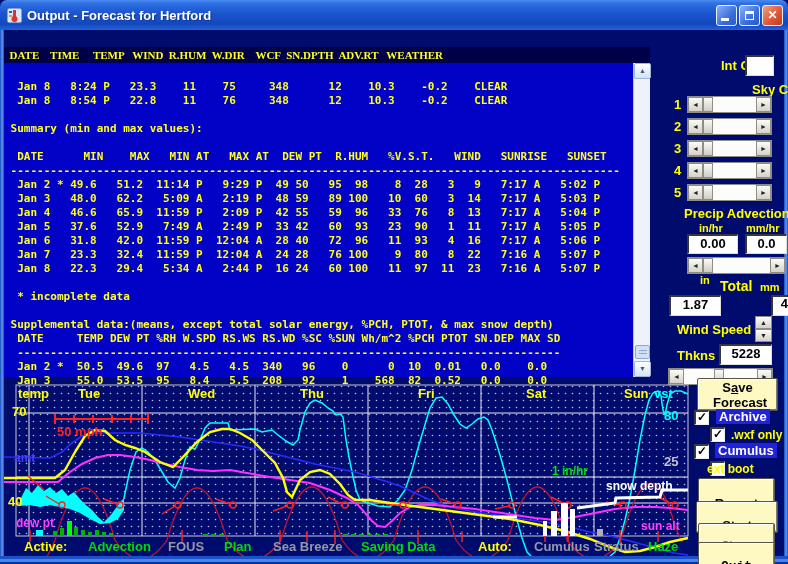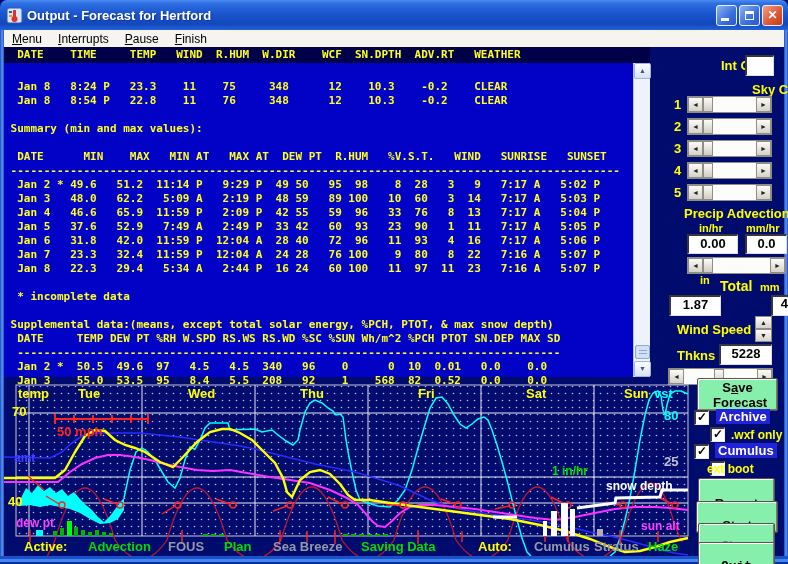--- a/index.html
+++ b/index.html
@@ -24,21 +24,21 @@
   .b-left{left:0;} .b-right{left:784px;}
   .b-bottom{position:absolute;left:0;top:556px;width:788px;height:8px;
     background:linear-gradient(180deg,#1A50C8 0 3px,#4288F4 3px 6px,#0B2F92 6px 8px);}
   .menubar{position:absolute;left:4px;top:30px;width:780px;height:17px;background:#F5F4EF;
     display:flex;align-items:center;font-size:12px;color:#000;}
   .menu-item{padding:0 8px;cursor:default;}
   
   .colheader{position:absolute;left:4px;top:47px;width:646px;height:16px;background:#000048;}
   .colheader pre,.terminal pre{margin:0;font-family:"DejaVu Sans Mono",monospace;
     font-weight:bold;font-size:11px;line-height:14px;color:#FFFF22;white-space:pre;}
-  .colheader pre{line-height:16px;}
+  .colheader pre{line-height:16px;font-family:Liberation Serif, serif;}
   .terminal{position:absolute;left:4px;top:63px;width:646px;height:314px;background:#0202C6;}
   .terminal pre{padding-top:17px;}
   .vscroll{position:absolute;right:0;top:0;width:17px;height:314px;background:#EEF2FA;
     border-left:1px solid #B4C6E2;}
   .sb-vbtn{position:absolute;left:0;width:17px;height:16px;background:linear-gradient(180deg,#FDFEFF,#D8E2F2);
     border:1px solid #9DB6DC;border-radius:2px;color:#3A5A86;font-size:7px;text-align:center;line-height:14px;}
   .sb-vbtn.up{top:0;} .sb-vbtn.down{bottom:0;}
   .v-thumb{position:absolute;left:1px;top:282px;width:15px;height:14px;background:#D2E0F6;
     border:1px solid #88A8D8;border-radius:2px;}
   .v-thumb:after{content:"";position:absolute;left:3px;top:4px;width:8px;height:1px;background:#88A8D8;box-shadow:0 3px 0 #88A8D8;}
@@ -52,21 +52,21 @@
   .sb-btn{position:absolute;top:0;width:15px;height:15px;background:linear-gradient(180deg,#FBFBF8,#D6D2C8);
     border:1px solid #8E8E86;color:#222;font-size:7px;text-align:center;line-height:14px;}
   .sb-btn.left{left:0;} .sb-btn.right{right:0;}
   .h-thumb{position:absolute;top:0;width:10px;height:15px;background:linear-gradient(180deg,#FBFBF8,#D0CCC2);
     border:1px solid #8E8E86;}
   .spinner{position:absolute;width:17px;height:26px;}
   .spin-btn{position:absolute;left:0;width:17px;height:13px;background:linear-gradient(180deg,#FBFBF8,#D6D2C8);
     border:1px solid #8E8E86;color:#222;font-size:7px;text-align:center;line-height:11px;}
   .spin-btn.up{top:0;} .spin-btn.dn{bottom:0;}
   
-  .btn3d{position:absolute;background:#86efac;border:1px solid #55554C;border-radius:2px;
+  .btn3d{position:absolute;background:#fef9c3;border:1px solid #55554C;border-radius:2px;
     box-shadow:inset -1px -1px 0 #7A7A6E,inset 1px 1px 0 #FFF;
     color:#000;font-weight:bold;font-size:13px;text-align:center;
     font-family:"Liberation Sans",sans-serif;padding:15px;line-height:15px;}
   .btn3d.dim{color:#76766C;font-weight:normal;font-size:12px;}
   .cb{position:absolute;width:15px;height:15px;background:#FFF;
     border-top:2px solid #3A3A40;border-left:2px solid #3A3A40;
     border-right:1px solid #EEE;border-bottom:1px solid #EEE;
     color:#000;font-size:12px;font-weight:bold;line-height:11px;text-align:center;}
   .bluetag{position:absolute;background:#2222D8;color:#FFF;font-weight:bold;font-size:13px;
     padding:0 3px;line-height:15px;}
@@ -95,26 +95,20 @@
       <div class="wbtn">
           <div class="glyph-max"></div>
         </div>
       <div class="wbtn close">✕</div>
     </div>
   </div>
   <div class="b-left"></div>
   <div class="b-right"></div>
   <div class="b-bottom"></div>
 
-  <div class="menubar">
-    <span class="menu-item"><u>M</u>enu</span>
-    <span class="menu-item"><u>I</u>nterrupts</span>
-    <span class="menu-item"><u>P</u>ause</span>
-    <span class="menu-item"><u>F</u>inish</span>
-  </div>
 
   <div class="colheader">
     <pre>  DATE    TIME     TEMP   WIND  R.HUM  W.DIR    WCF  SN.DPTH  ADV.RT   WEATHER</pre>
   </div>
 
   <div class="terminal">
     <pre>  Jan 8   8:24 P   23.3    11    75     348      12    10.3    -0.2    CLEAR
   Jan 8   8:54 P   22.8    11    76     348      12    10.3    -0.2    CLEAR
 
  Summary (min and max values):

